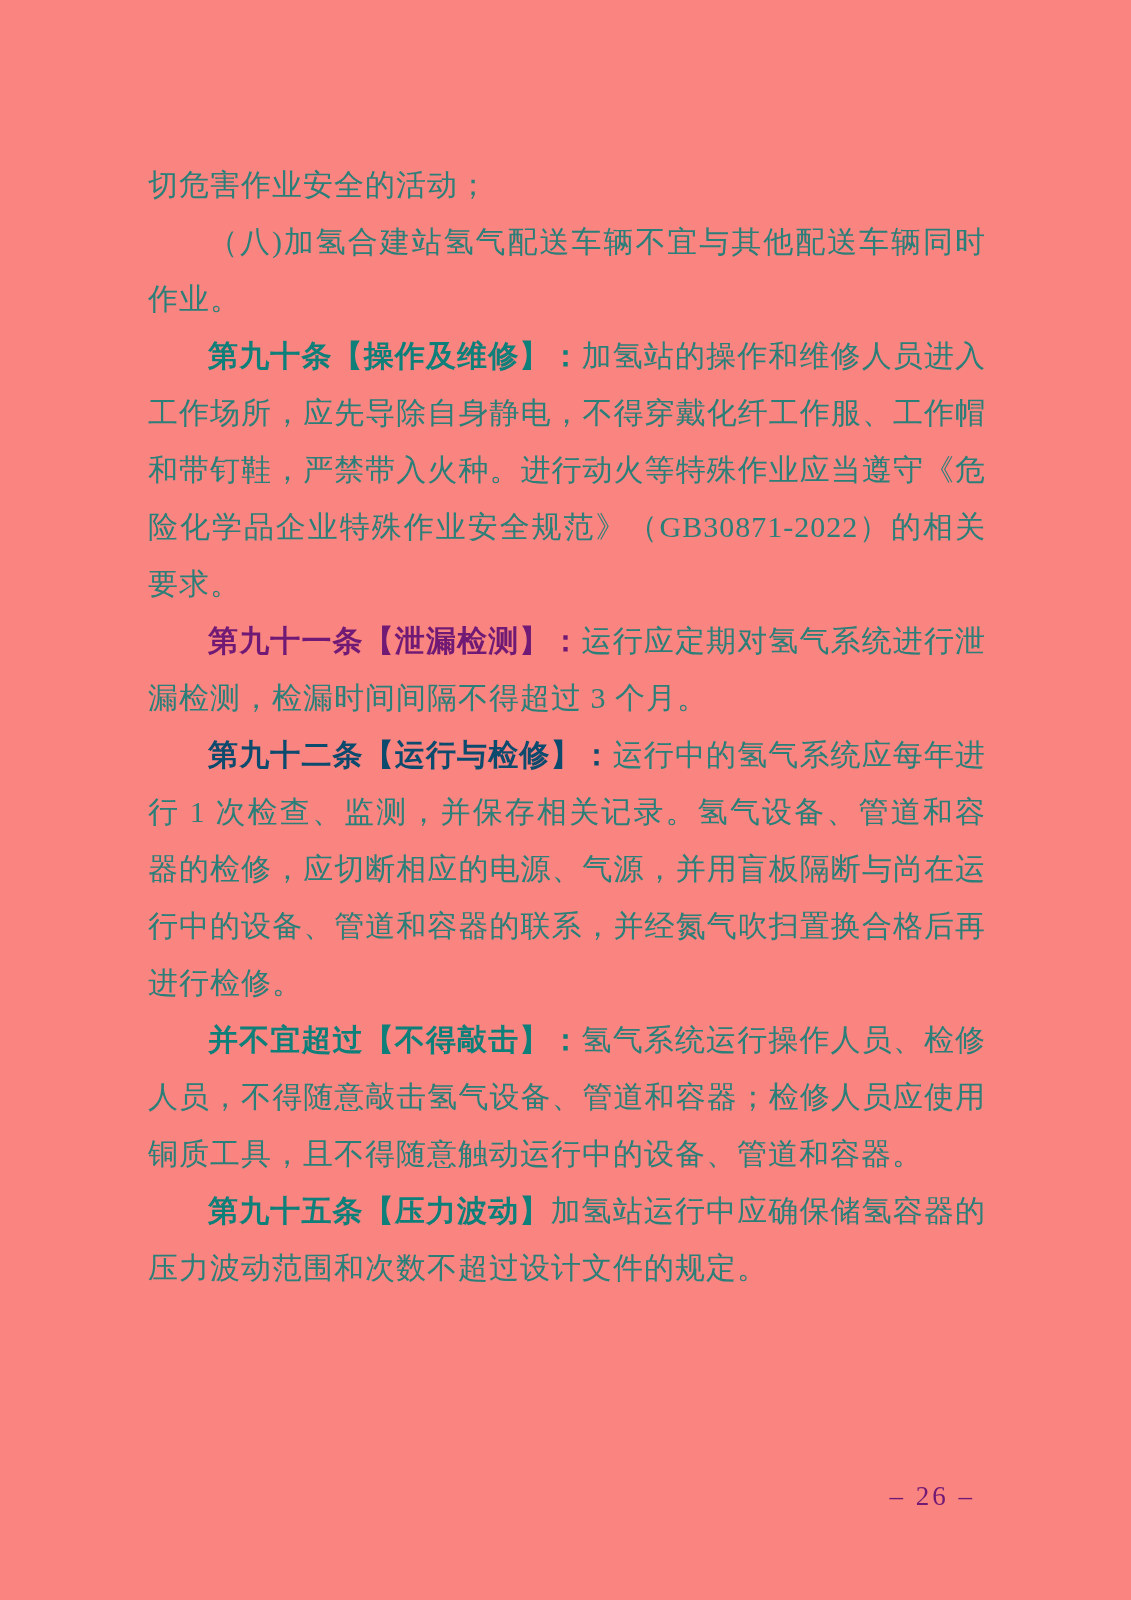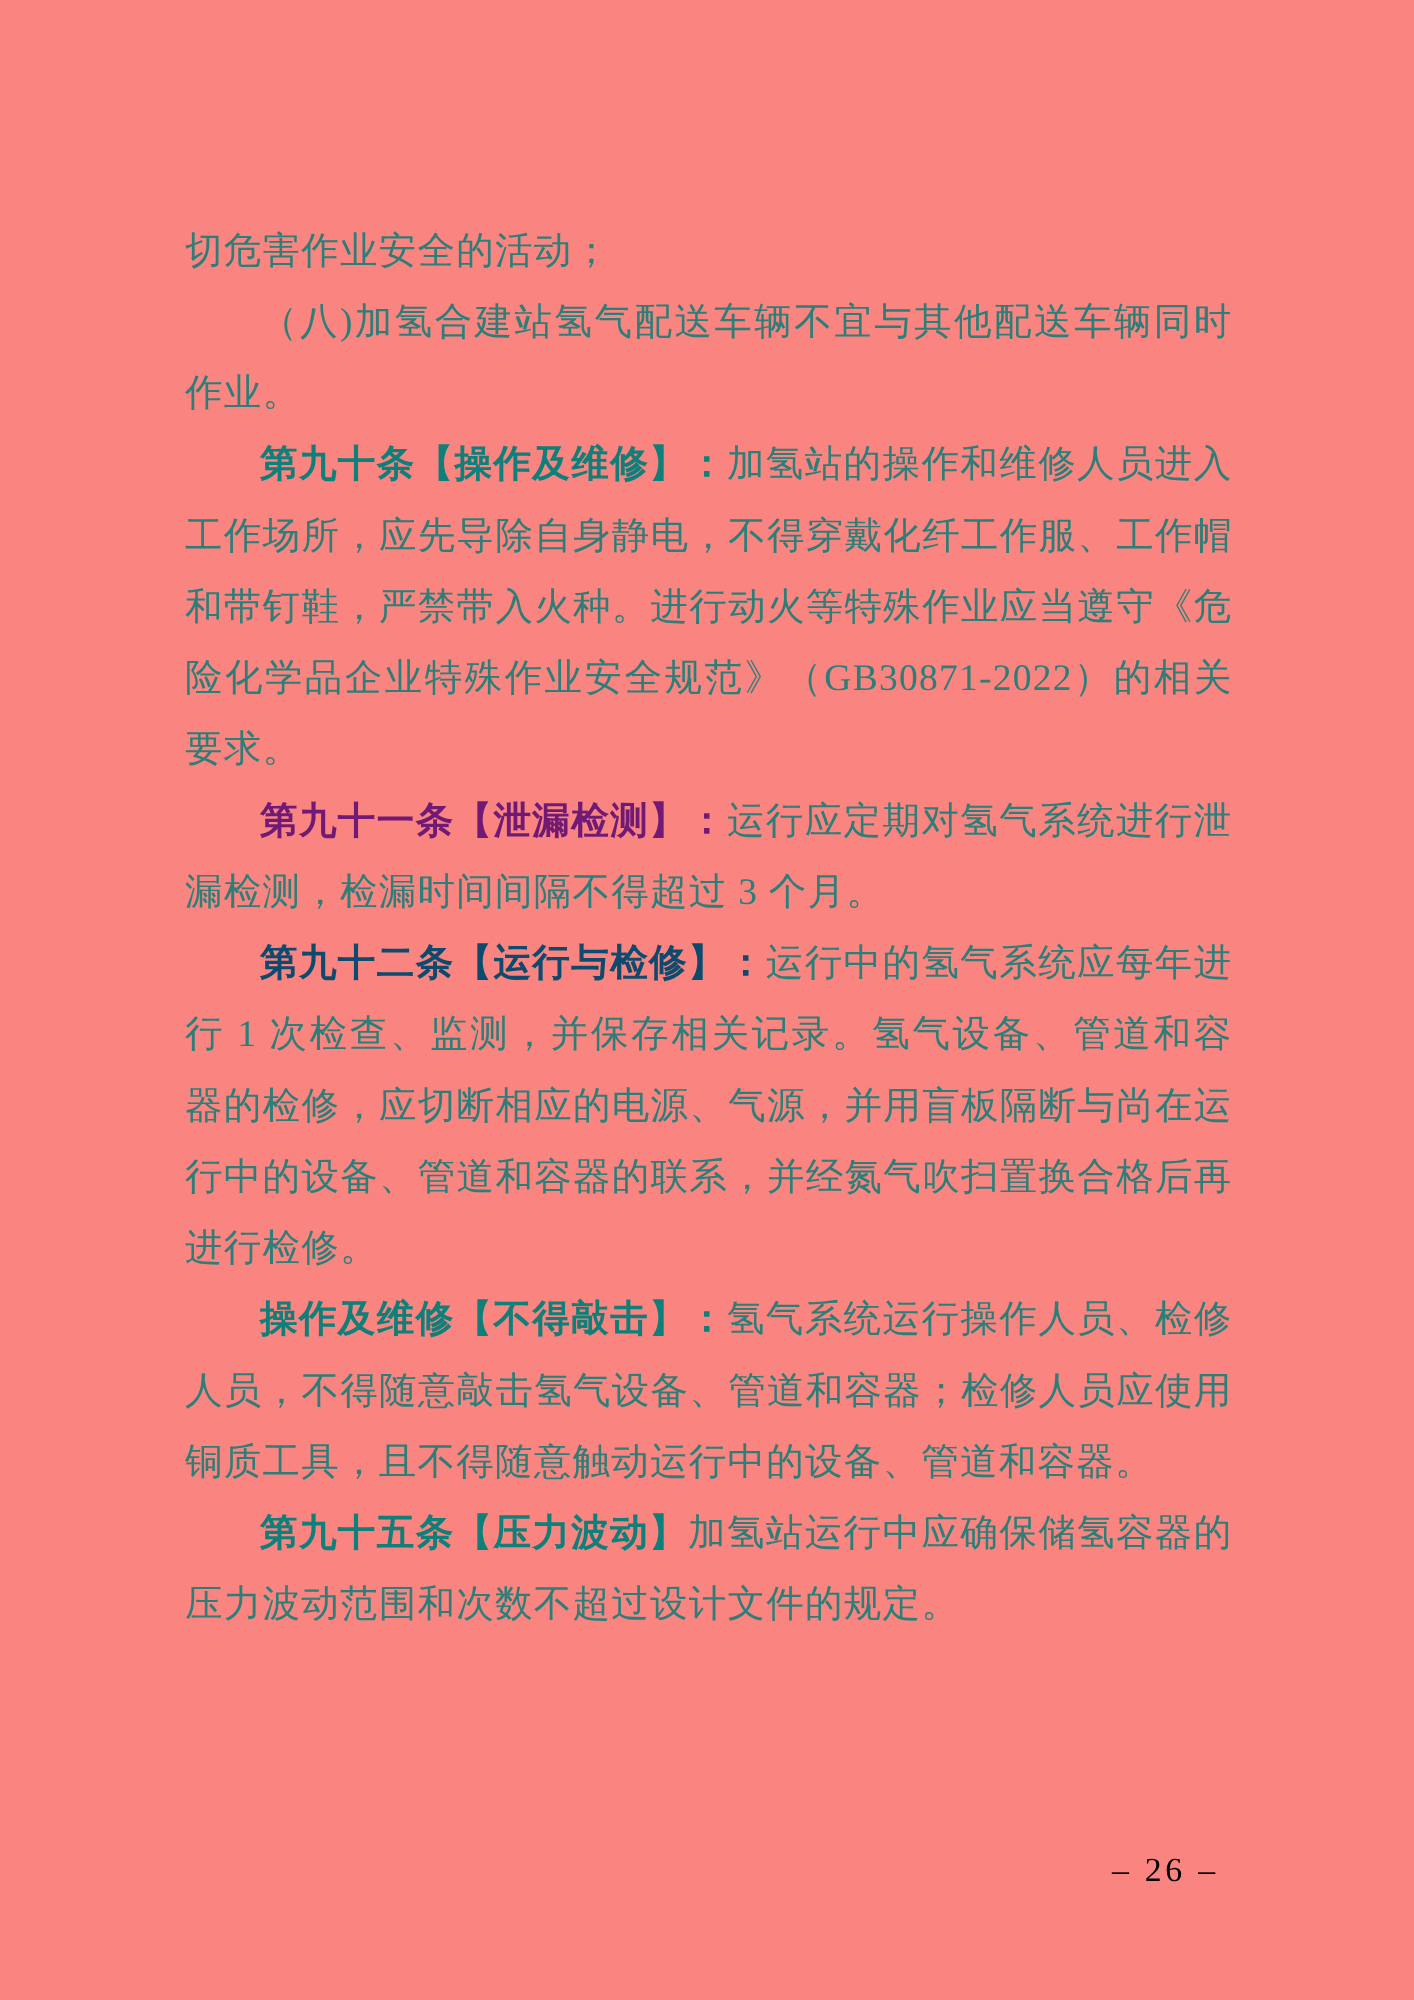--- a/index.html
+++ b/index.html
@@ -14,21 +14,21 @@
     overflow: hidden;
     font-family: "Liberation Serif", "DejaVu Serif", serif;
   }
   .page {
     position: absolute;
     inset: 0;
   }
   .text-block {
     position: absolute;
     left: 148px;
-    top: 172px;
+    top: 156px;
     width: 838px;
     color: #2b7f78;
     font-size: 30px;
     line-height: 57px;
     letter-spacing: 1px;
     text-align: justify;
     text-justify: inter-ideograph;
   }
   .para {
     margin: 0;
@@ -62,21 +62,21 @@
 
   <p class="para indent"><span class="body-text">（八)加氢合建站氢气配送车辆不宜与其他配送车辆同时作业。</span></p>
 
   <p class="para indent"><span class="heading" style="color: rgb(15, 127, 122);">第九十条【操作及维修】：</span><span class="body-text">加氢站的操作和维修人员进入工作场所，应先导除自身静电，不得穿戴化纤工作服、工作帽和带钉鞋，严禁带入火种。进行动火等特殊作业应当遵守《危险化学品企业特殊作业安全规范》（GB30871-2022）的相关要求。</span></p>
 
   <p class="para indent"><span class="heading" style="color: #701a75;">第九十一条【泄漏检测】：</span><span class="body-text">运行应定期对氢气系统进行泄漏检测，检漏时间间隔不得超过 3 个月。</span></p>
 
   <p class="para indent"><span class="heading" style="color: #0c4a6e;">第九十二条【运行与检修】：</span><span class="body-text">运行中的氢气系统应每年进行 1 次检查、监测，并保存相关记录。氢气设备、管道和容器的检修，应切断相应的电源、气源，并用盲板隔断与尚在运行中的设备、管道和容器的联系，并经氮气吹扫置换合格后再进行检修。</span></p>
 
 
-  <p class="para indent"><span class="heading" style="color: rgb(15, 127, 122);">操作及维修【不得敲击】：</span><span class="body-text">氢气系统运行操作人员、检修人员，不得随意敲击氢气设备、管道和容器；检修人员应使用铜质工具，且不得随意触动运行中的设备、管道和容器。</span></p>
+  <p class="para indent"><span class="heading" style="color: rgb(15, 127, 122);">并不宜超过【不得敲击】：</span><span class="body-text">氢气系统运行操作人员、检修人员，不得随意敲击氢气设备、管道和容器；检修人员应使用铜质工具，且不得随意触动运行中的设备、管道和容器。</span></p>
 
 
   <p class="para indent"><span class="heading" style="color: rgb(15, 127, 122);">第九十五条【压力波动】</span><span class="body-text">加氢站运行中应确保储氢容器的压力波动范围和次数不超过设计文件的规定。</span></p>
 </div>
-  <div class="footer" style="color: #000000;">
+  <div class="footer" style="color: #701a75;">
     <span class="page-number">– 26 –</span>
   </div>
 </div>
 
 </body></html>

